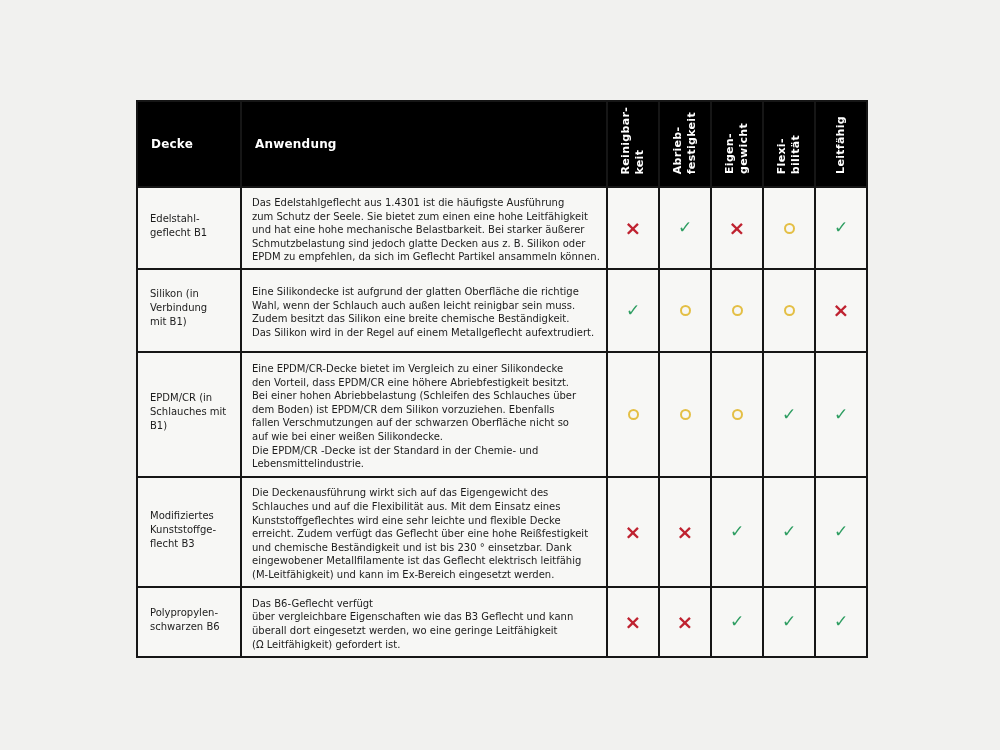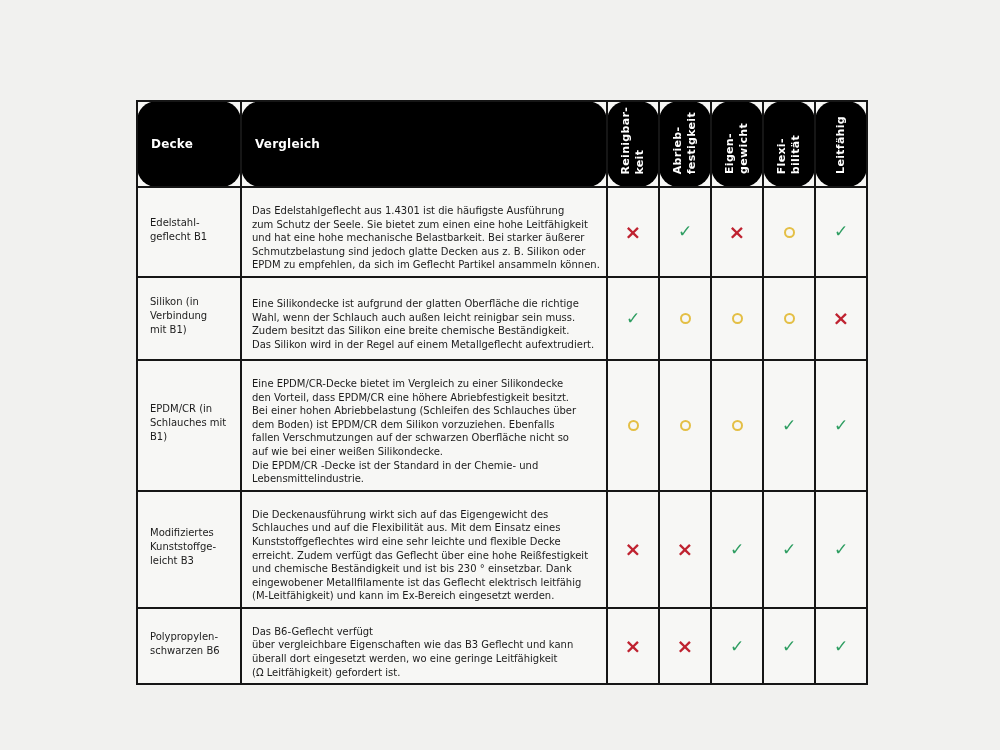--- a/index.html
+++ b/index.html
@@ -22,21 +22,21 @@
     background: #f7f7f5;
   }
   col.c-decke { width: 104px; }
   col.c-anw   { width: 366px; }
   col.c-sym   { width: 52px; }
   th, td {
     border: 2px solid #161616;
     vertical-align: middle;
   }
   thead tr { height: 86px; }
-  thead th { background: #000000; color: #ffffff; font-weight: bold; border-radius: 20px; }
+  thead th { background: #000000; color: #ffffff; font-weight: bold; }
   th.h-text {
     text-align: left;
     padding-left: 13px;
     font-size: 12px;
     letter-spacing: 0.2px;
   }
   th.h-rot { vertical-align: bottom; text-align: center; }
   .vlabel {
     display: inline-block;
     writing-mode: vertical-rl;
@@ -58,21 +58,21 @@
     font-size: 10px;
     line-height: 14px;
     color: #1c1c1c;
     padding: 0 4px 4px 12px;
     white-space: pre-line;
   }
   td.anw {
     font-size: 10px;
     line-height: 13.6px;
     color: #1c1c1c;
-    padding: 16px 6px 4px 10px;
+    padding: 8px 6px 4px 10px;
     white-space: pre-line;
   }
   td.sym {
     text-align: center;
     font-weight: bold;
     line-height: 1;
   }
   td.sym-yes { color: #2f9e62; font-size: 17px; }
   td.sym-no  { color: #bf2230; font-size: 20px; }
   .ring {
@@ -94,21 +94,21 @@
       <col class="c-anw">
       <col class="c-sym">
         <col class="c-sym">
         <col class="c-sym">
         <col class="c-sym">
         <col class="c-sym">
     </colgroup>
     <thead>
       <tr>
         <th class="h-text">Decke</th>
-        <th class="h-text">Vergleich</th>
+        <th class="h-text">Anwendung</th>
         <th class="h-rot"><span class="vlabel">Reinigbar-
 keit</span></th>
         <th class="h-rot"><span class="vlabel">Abrieb-
 festigkeit</span></th>
         <th class="h-rot"><span class="vlabel">Eigen-
 gewicht</span></th>
         <th class="h-rot"><span class="vlabel">Flexi-
 bilität</span></th>
         <th class="h-rot"><span class="vlabel">Leitfähig</span></th>
       </tr>
@@ -156,21 +156,21 @@
 Lebensmittelindustrie.</td>
         <td class="sym"><span class="ring"></span></td>
         <td class="sym"><span class="ring"></span></td>
         <td class="sym"><span class="ring"></span></td>
         <td class="sym sym-yes">✓</td>
         <td class="sym sym-yes">✓</td>
       </tr>
       <tr>
         <td class="decke">Modifiziertes
 Kunststoffge-
-leicht B3</td>
+flecht B3</td>
         <td class="anw">Die Deckenausführung wirkt sich auf das Eigengewicht des
 Schlauches und auf die Flexibilität aus. Mit dem Einsatz eines
 Kunststoffgeflechtes wird eine sehr leichte und flexible Decke
 erreicht. Zudem verfügt das Geflecht über eine hohe Reißfestigkeit
 und chemische Beständigkeit und ist bis 230 ° einsetzbar. Dank
 eingewobener Metallfilamente ist das Geflecht elektrisch leitfähig
 (M-Leitfähigkeit) und kann im Ex-Bereich eingesetzt werden.</td>
         <td class="sym sym-no">×</td>
         <td class="sym sym-no">×</td>
         <td class="sym sym-yes">✓</td>

